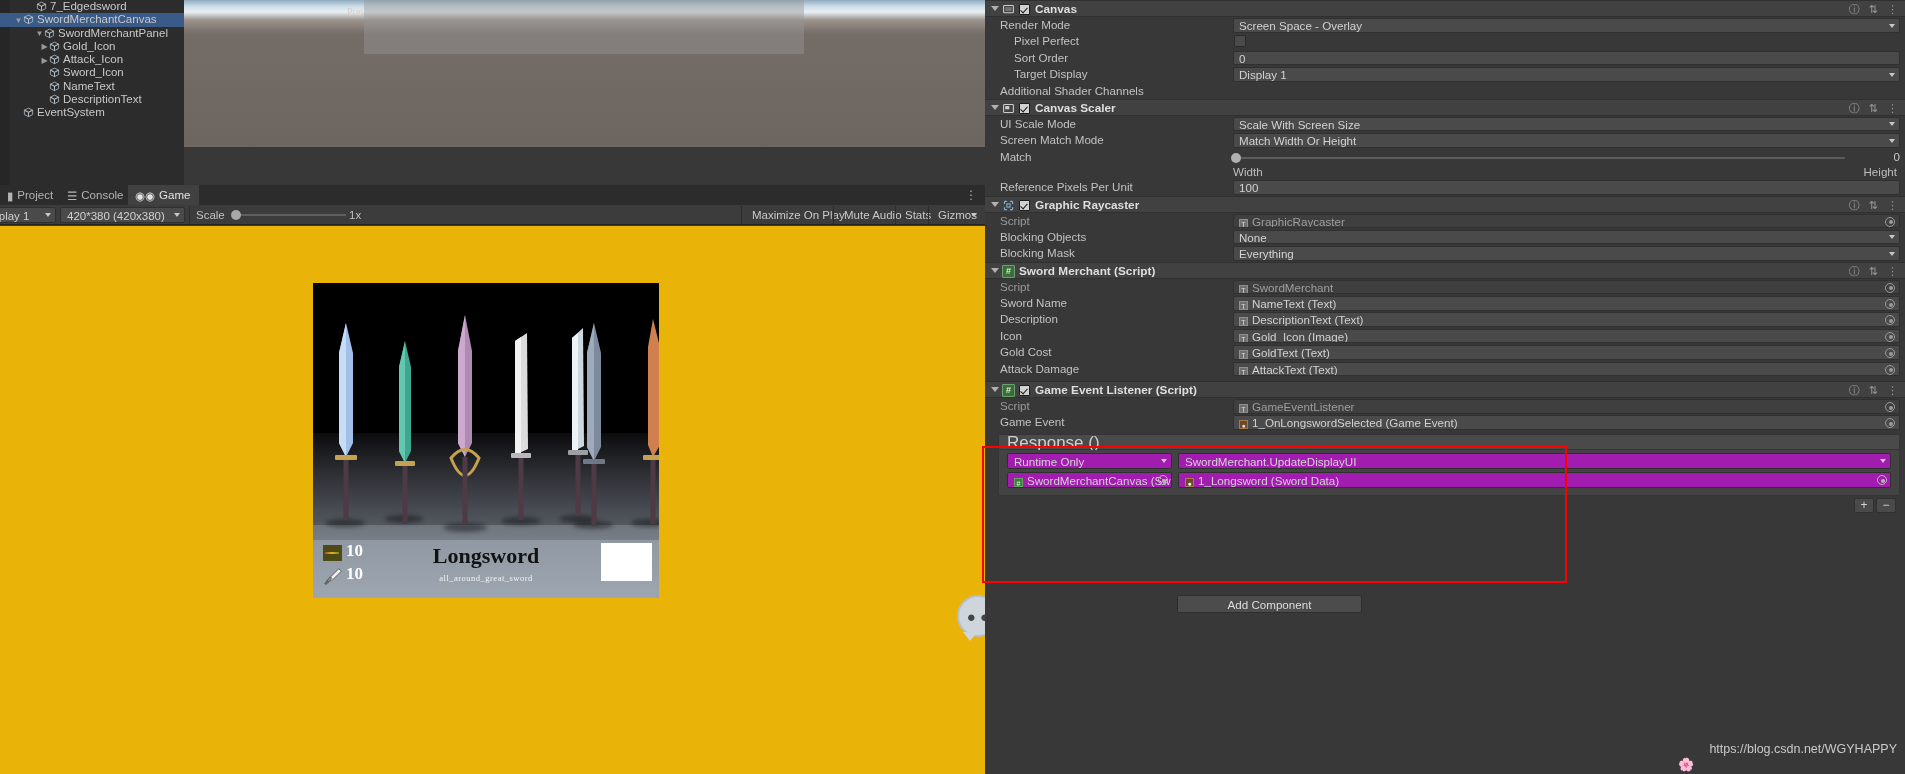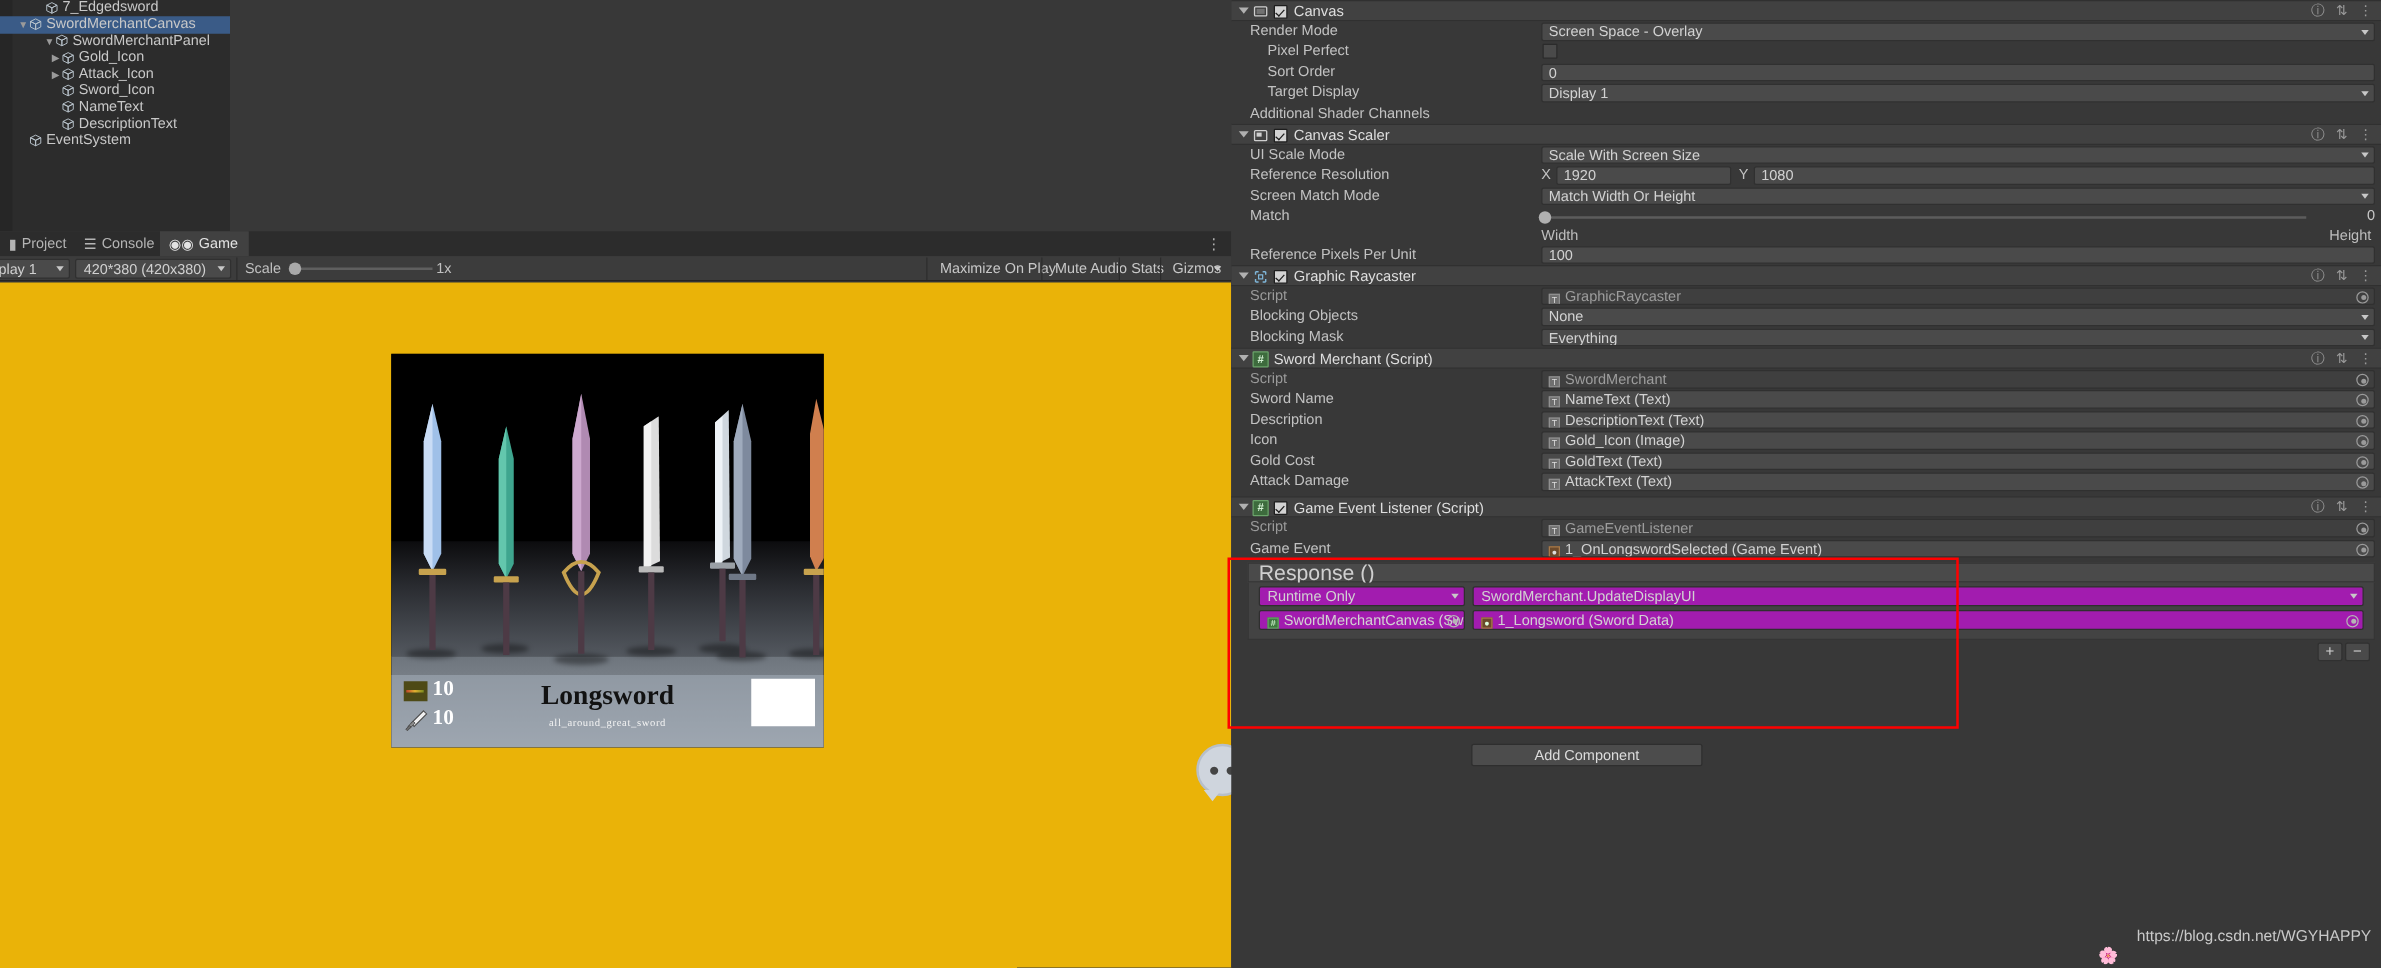--- a/index.html
+++ b/index.html
@@ -94,21 +94,21 @@
   
   #inspector{position:absolute;left:985px;top:0;width:920px;height:774px;background:#383838;overflow:hidden;}
   .comp-head{
     position:relative;height:17px;line-height:17px;background:#414141;
     border-top:1px solid #303030;border-bottom:1px solid #303030;
   }
   .comp-head .foldout{position:absolute;left:6px;top:5px;border-left:4px solid transparent;border-right:4px solid transparent;border-top:5px solid #b0b0b0;}
   .comp-head .cicon{position:absolute;left:17px;top:2px;width:13px;height:13px;}
   .comp-head .ccheck{position:absolute;left:34px;top:3px;width:11px;height:11px;background:#d2d2d2;border:1px solid #1d1d1d;border-radius:1px;}
   .comp-head .ccheck:after{content:"";position:absolute;left:2px;top:1px;width:3px;height:6px;border:solid #1d1d1d;border-width:0 1.6px 1.6px 0;transform:rotate(42deg);}
-  .comp-head .ctitle{position:absolute;left:50px;top:0;font-weight:normal;font-size:11.8px;color:#dedede;}
+  .comp-head .ctitle{position:absolute;left:50px;top:0;font-weight:bold;font-size:11.8px;color:#dedede;}
   .comp-head .ctitle.noCheck{left:34px;}
   .comp-head .hicons{position:absolute;right:7px;top:0;height:17px;line-height:17px;color:#9a9a9a;font-size:11px;}
   .comp-head .hicons span{margin-left:9px;display:inline-block;}
 
   .row{position:relative;height:16.4px;line-height:16.4px;}
   .row .lab{position:absolute;left:15px;font-size:11.6px;color:#c2c2c2;white-space:nowrap;}
   .row .lab.ind{left:29px;}
   .row .lab.dim{color:#9a9a9a;}
   .fld{
     position:absolute;left:248px;right:5px;top:1px;height:14.5px;line-height:14.5px;
@@ -208,20 +208,26 @@
             <path d="M14 4.6 L14 11 L8 14 L8 7.6 Z" fill="none" stroke="#b9c4cc" stroke-width="1.1"></path>
           </svg><span class="lbl">DescriptionText</span></div>
         <div class="h-row" style="padding-left:14px"><span class="tw">&nbsp;</span><svg class="gocube" width="11" height="11" viewBox="0 0 16 16">
             <path d="M8 1.6 L14 4.6 L8 7.6 L2 4.6 Z" fill="none" stroke="#b9c4cc" stroke-width="1.1"></path>
             <path d="M2 4.6 L2 11 L8 14 L8 7.6 Z" fill="none" stroke="#b9c4cc" stroke-width="1.1"></path>
             <path d="M14 4.6 L14 11 L8 14 L8 7.6 Z" fill="none" stroke="#b9c4cc" stroke-width="1.1"></path>
           </svg><span class="lbl">EventSystem</span></div>
       </div>
 </div>
 
+<div id="sceneStrip">
+  <div id="stripPanel">
+
+    <div class="prev">Prev</div>
+  </div>
+</div>
 
 <div id="gamePanel">
 
   <div id="tabbar">
         <div class="tab" style="left:0px"><span class="ti">▮</span><span>Project</span></div>
         <div class="tab" style="left:60px"><span class="ti">☰</span><span>Console</span></div>
         <div class="tab active" style="left:128px"><span class="ti">◉◉</span><span>Game</span></div>
         <div class="more">⋮</div>
       </div>
 
@@ -388,27 +394,20 @@
               <rect x="4" y="5" width="5" height="4" fill="#cfcfcf"></rect>
             </svg></span>
           <span class="ccheck"></span>
           <span class="ctitle">Canvas Scaler</span>
           <div class="hicons"><span>ⓘ</span><span>⇅</span><span>⋮</span></div>
         </div>
         <div class="row">
           <span class="lab">UI Scale Mode</span>
           <div class="fld"><span>Scale With Screen Size</span><i class="car"></i></div>
         </div>
-        <div class="row xy">
-          <span class="lab">Reference Resolution</span>
-          <span class="xl">X</span>
-          <div class="xf"><span>1920</span></div>
-          <span class="yl">Y</span>
-          <div class="yf"><span>1080</span></div>
-        </div>
         <div class="row">
           <span class="lab">Screen Match Mode</span>
           <div class="fld"><span>Match Width Or Height</span><i class="car"></i></div>
         </div>
         <div class="row sliderrow">
           <span class="lab">Match</span>
           <div class="strack"></div>
           <div class="sknob"></div>
           <div class="sval">0</div>
         </div>

